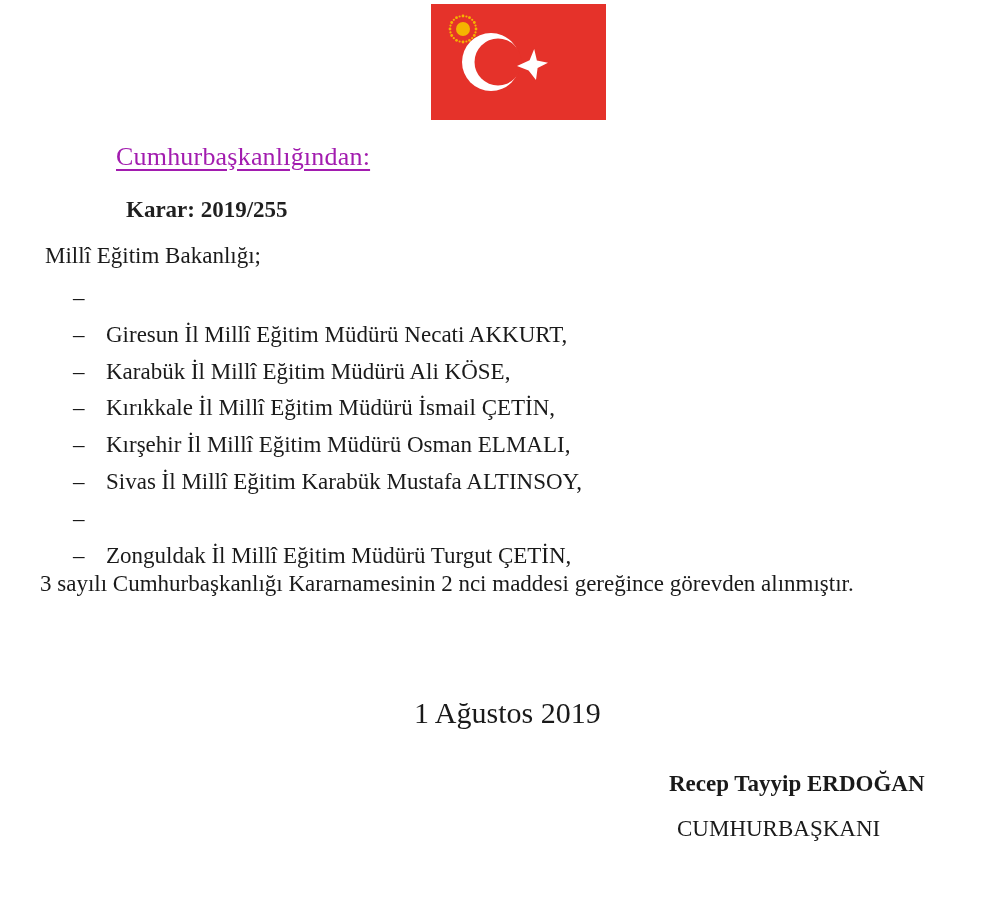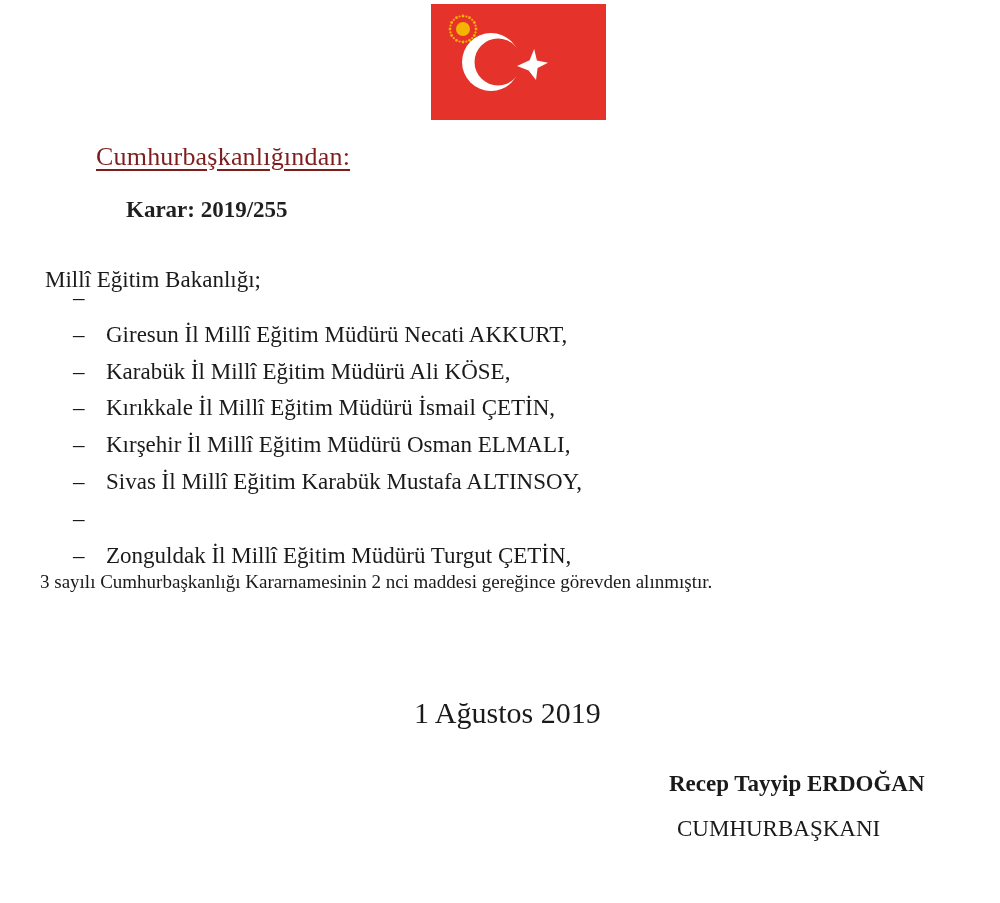--- a/index.html
+++ b/index.html
@@ -7,41 +7,41 @@
       width: 1000px; height: 903px; position: relative; overflow: hidden;
       font-family: "Liberation Serif", "DejaVu Serif", serif;
       color: #1a1a1a;
     }
     .flag {
       position: absolute; left: 431px; top: 4px; width: 175px; height: 116px;
       background: #e5322a;
     }
     .flag svg { position: absolute; left: 0; top: 0; }
     .heading {
-      position: absolute; left: 96px; top: 142px;
+      position: absolute; left: 116px; top: 142px;
       font-size: 26px; text-decoration: underline; text-underline-offset: 4px;
-      color: #7f1d1d; letter-spacing: 0.2px;
+      color: #a21caf; letter-spacing: 0.2px;
     }
     .decision {
       position: absolute; left: 126px; top: 197px;
       font-size: 23px; font-weight: bold; color: #1f1f1f;
     }
     .ministry {
       position: absolute; left: 45px; top: 243px;
-      font-size: 23px; color: #1a1a1a; margin-top: 24px;
+      font-size: 23px; color: #1a1a1a;
     }
     .list { position: absolute; left: 73px; top: 280px; margin: 0; padding: 0; list-style: none; }
     .list li {
       height: 36.8px; line-height: 36px; font-size: 23px; white-space: nowrap;
       display: flex;
     }
     .dash { width: 33px; display: inline-block; }
     .closing {
       position: absolute; left: 40px; top: 571px;
-      font-size: 19px; white-space: nowrap;
+      font-size: 23px; white-space: nowrap;
     }
     .date {
       position: absolute; left: 414px; top: 696px;
       font-size: 30px;
     }
     .signer {
       position: absolute; left: 649px; top: 771px;
       font-size: 23px; font-weight: bold; margin-left: 20px;
     }
     .title {

